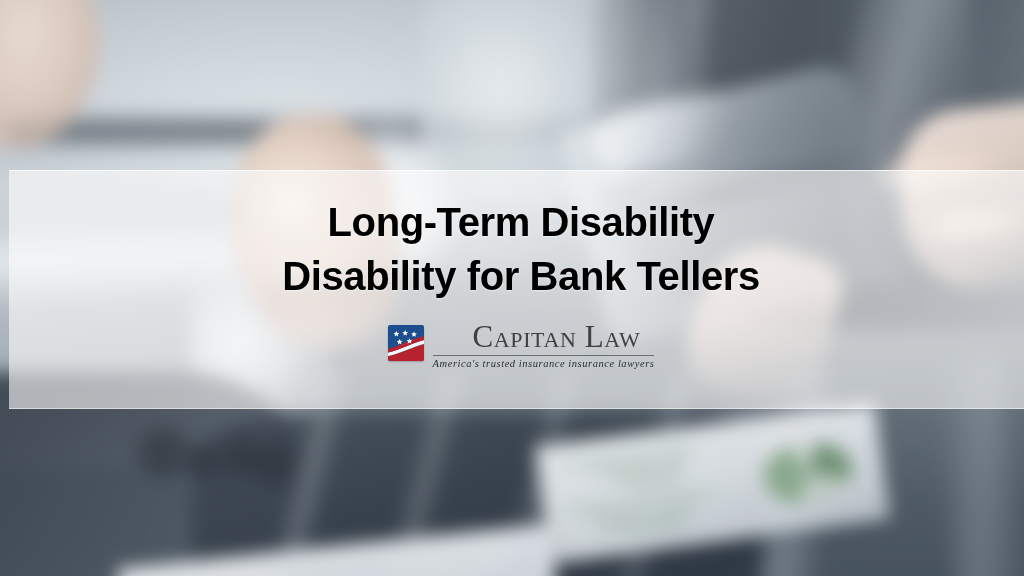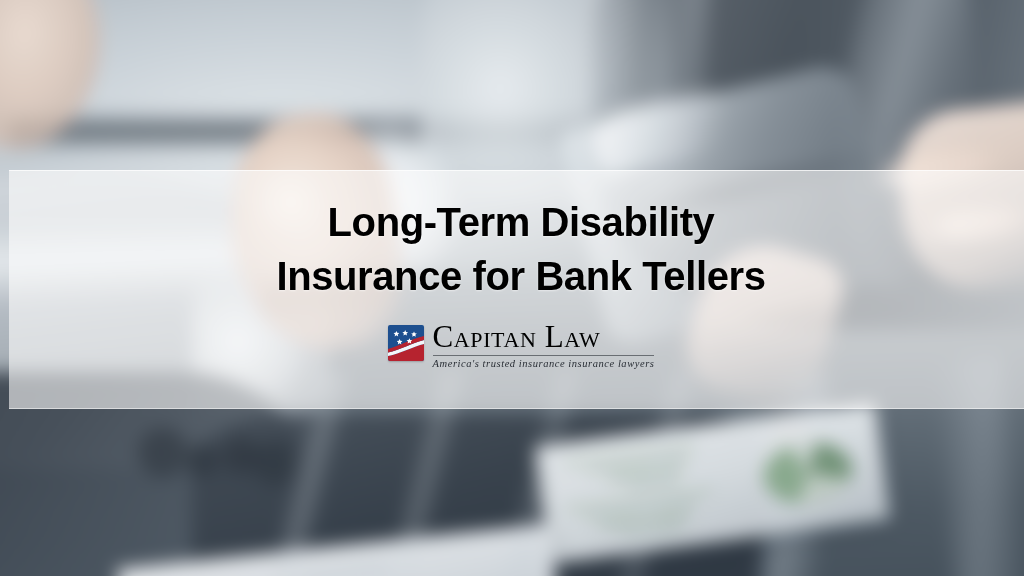--- a/index.html
+++ b/index.html
@@ -494,26 +494,27 @@
     margin-top:4px;
     flex:0 0 auto;
     border-radius:2px;
     overflow:hidden;
     box-shadow:0 1px 2px rgba(0,0,0,0.22);
   }
   .logo-text { position:relative; }
   .logo-word {
     font-family:"Liberation Serif", serif;
     font-weight:normal;
-    color:#000000;
+    color:#404040;
     font-size:31px;
     line-height:1;
     letter-spacing:0.6px;
     font-variant:small-caps;
     white-space:nowrap;
+    margin-left:40px;
   }
   .logo-rule {
     margin-top:3px;
     height:1px;
     background:rgba(30,34,40,0.55);
   }
   .logo-tag {
     margin-top:2px;
     font-family:"Liberation Serif", serif;
     font-style:italic;
@@ -587,21 +588,21 @@
     <div class="ph-streaks"></div>
     <div class="ph-tint"></div>
   </div>
 
   <div class="band">
     <div class="band-edge-top"></div>
     <div class="band-edge-bot"></div>
 
     <h1 class="headline">
       <span class="l1">Long-Term Disability</span>
-      <span class="l2">Insurance for Bank Tellers</span>
+      <span class="l2">Disability for Bank Tellers</span>
     </h1>
 
     <div class="logo">
       <div class="logo-emblem">
         <svg viewBox="0 0 36 36" width="36" height="36" aria-hidden="true">
           <rect x="0" y="0" width="36" height="36" fill="#1d4f8f"></rect>
           <path d="M0 36 L36 36 L36 19 C26 21 12 29 0 31 Z" fill="#b6232f"></path>
           <path d="M0 31 C12 29 26 21 36 19 L36 15 C25 17.5 11 25.5 0 27.5 Z" fill="#ffffff" opacity="0.95"></path>
           <path d="M0 27.5 C11 25.5 25 17.5 36 15 L36 11 C24 13.5 10 21.5 0 24 Z" fill="#b6232f"></path>
           <g fill="#ffffff">

